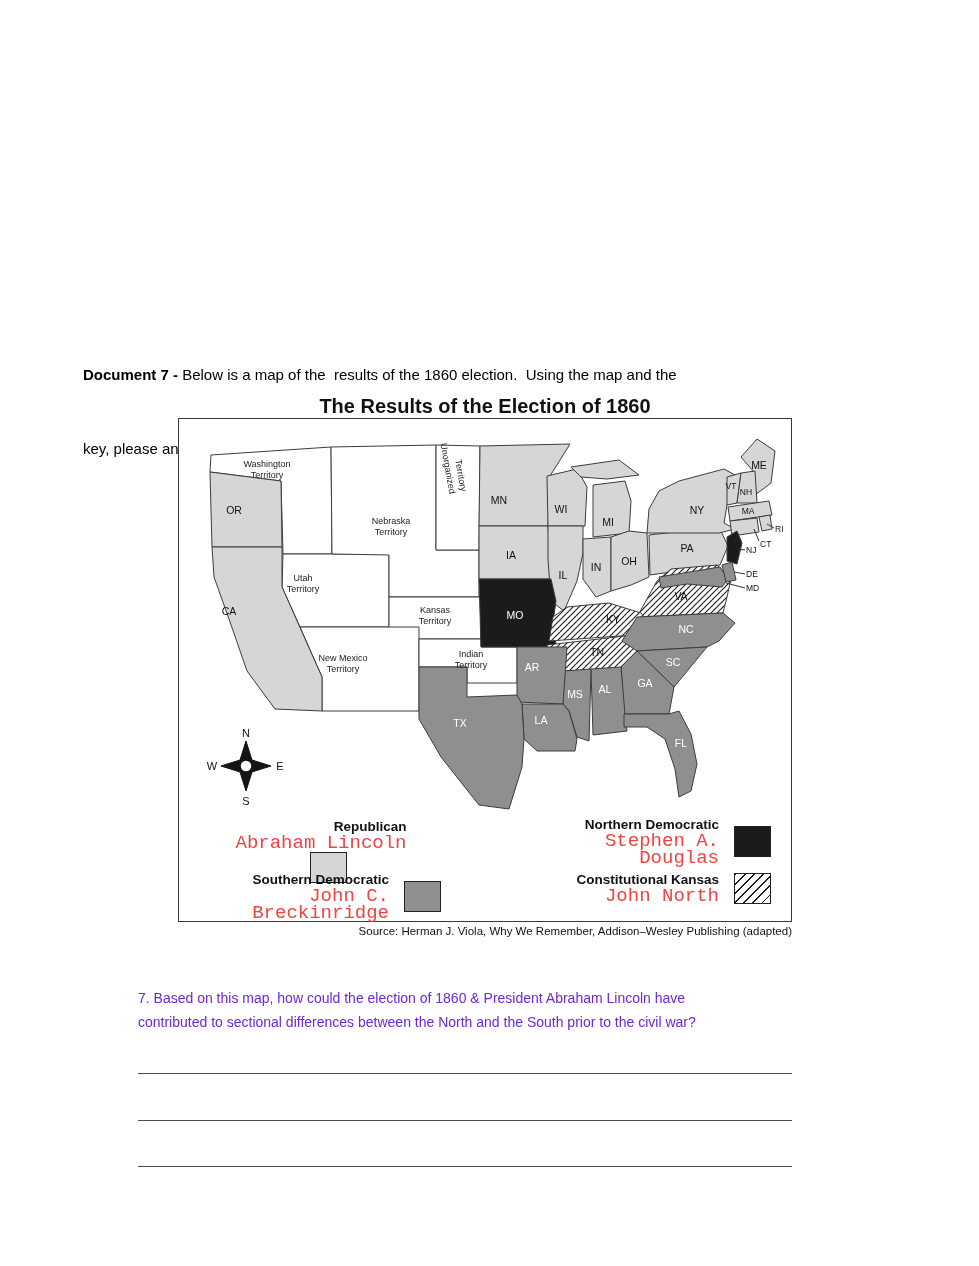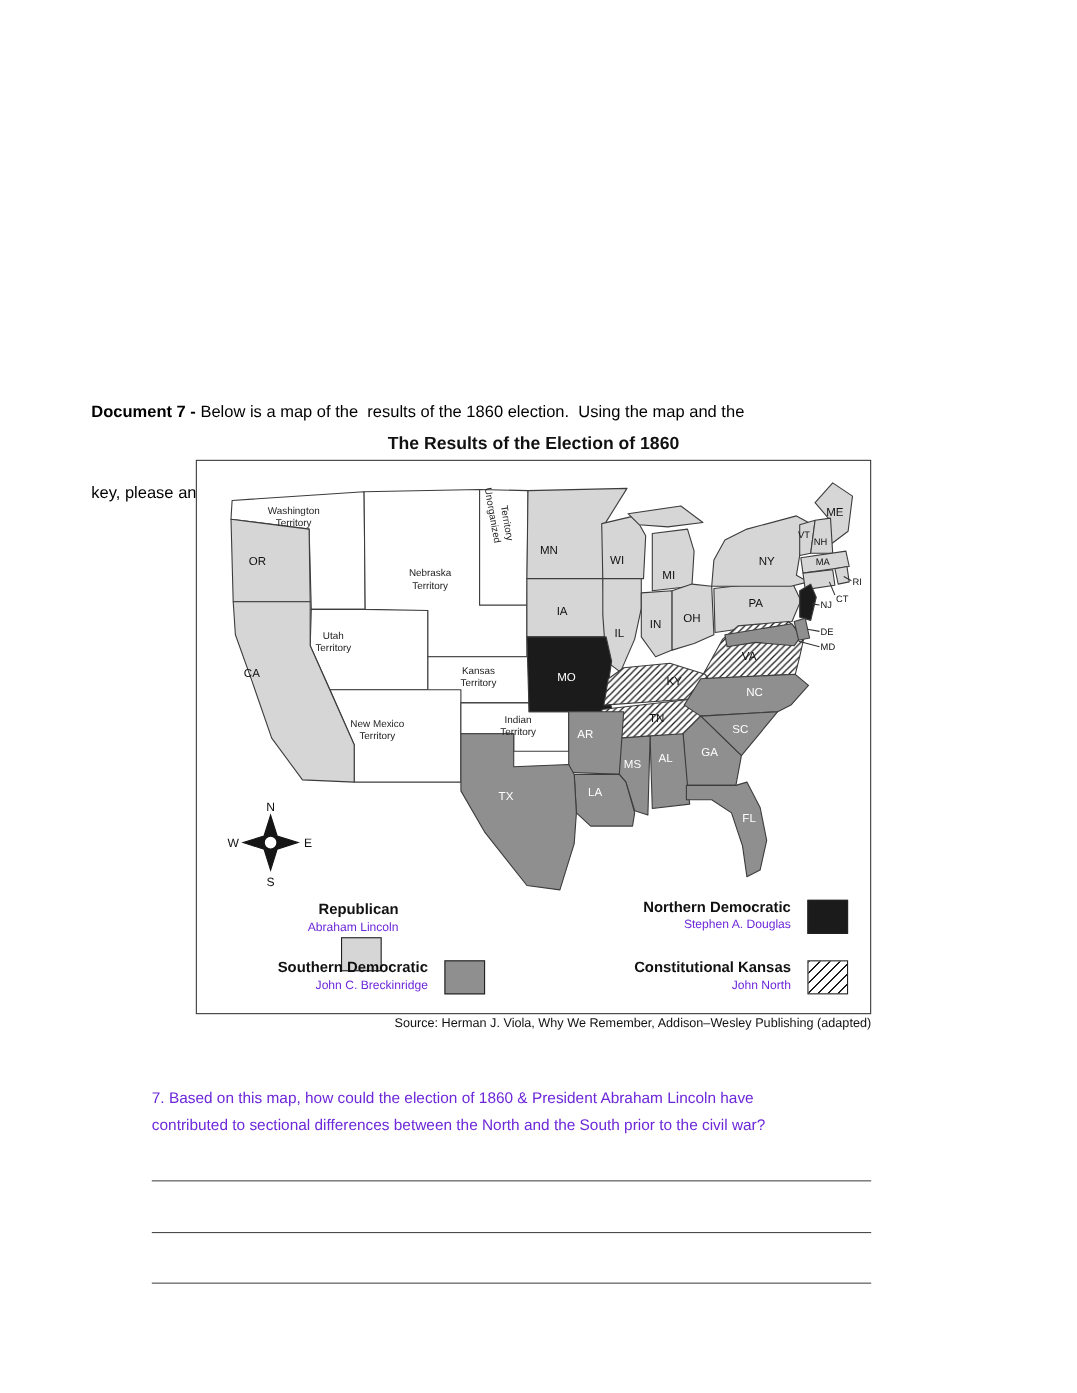--- a/index.html
+++ b/index.html
@@ -3,21 +3,21 @@
 <meta charset="utf-8">
 <style>
   * { margin:0; padding:0; box-sizing:border-box; }
   html,body { background:#fff; }
   body { font-family:"Liberation Sans", sans-serif; color:#000; }
   .page { position:relative; width:979px; height:1266px; background:#ffffff; overflow:hidden; }
 
   .header { position:absolute; left:83px; top:314px; width:805px; font-size:15px; line-height:24.5px; white-space:pre-wrap; }
   .header .hbold { font-weight:bold; }
 
-  .map-title { position:absolute; left:178px; top:395px; width:614px; text-align:center; font-size:16px; font-weight:bold; color:#111; }
+  .map-title { position:absolute; left:178px; top:395px; width:614px; text-align:center; font-size:20px; font-weight:bold; color:#111; }
 
   .map-box { position:absolute; left:178px; top:418px; width:614px; height:504px; border:1px solid #3a3a3a; background:#fff; }
   .map-box svg { position:absolute; left:0; top:0; display:block; }
 
   svg text { font-family:"Liberation Sans", sans-serif; }
   .st { stroke:#3c3c3c; stroke-width:1; stroke-linejoin:round; }
   .f-terr { fill:#ffffff; }
   .f-rep  { fill:#d6d6d6; }
   .f-ndem { fill:#1b1b1b; }
   .f-sdem { fill:#8f8f8f; }
@@ -25,21 +25,21 @@
   .lbl  { font-size:10.5px; fill:#111; text-anchor:middle; }
   .lblw { font-size:10.5px; fill:#ffffff; text-anchor:middle; }
   .tlbl { font-size:9px; fill:#222; text-anchor:middle; }
   .sm   { font-size:8.5px; fill:#111; }
   .ldr  { stroke:#333; stroke-width:1; fill:none; }
   .cmp  { font-size:11px; fill:#111; text-anchor:middle; }
 
   .legend-item { position:absolute; display:flex; align-items:center; justify-content:flex-end; width:240px; }
   .legend-text { text-align:right; line-height:17px; }
   .legend-party { font-weight:bold; font-size:13.5px; color:#111; }
-  .legend-candidate { font-size:11px; color:#6d28d9; }
+  .legend-candidate { font-size:19px; color:#ef4444;font-family:Liberation Mono, monospace; }
   .swatch { width:37px; height:31px; border:1.3px solid #222; margin-left:15px; flex:0 0 auto; }
   .sw-rep  { background:#d6d6d6; }
   .sw-ndem { background:#1b1b1b; }
   .sw-sdem { background:#8f8f8f; }
   .sw-cu   { background:repeating-linear-gradient(135deg,#1b1b1b 0 1.3px,#ffffff 1.3px 6.5px); }
   .li-1 { left:22px;  top:399px;flex-direction:column; }
   .li-2 { left:352px; top:397px; }
   .li-3 { left:22px;  top:452px; }
   .li-4 { left:352px; top:452px; }
 

